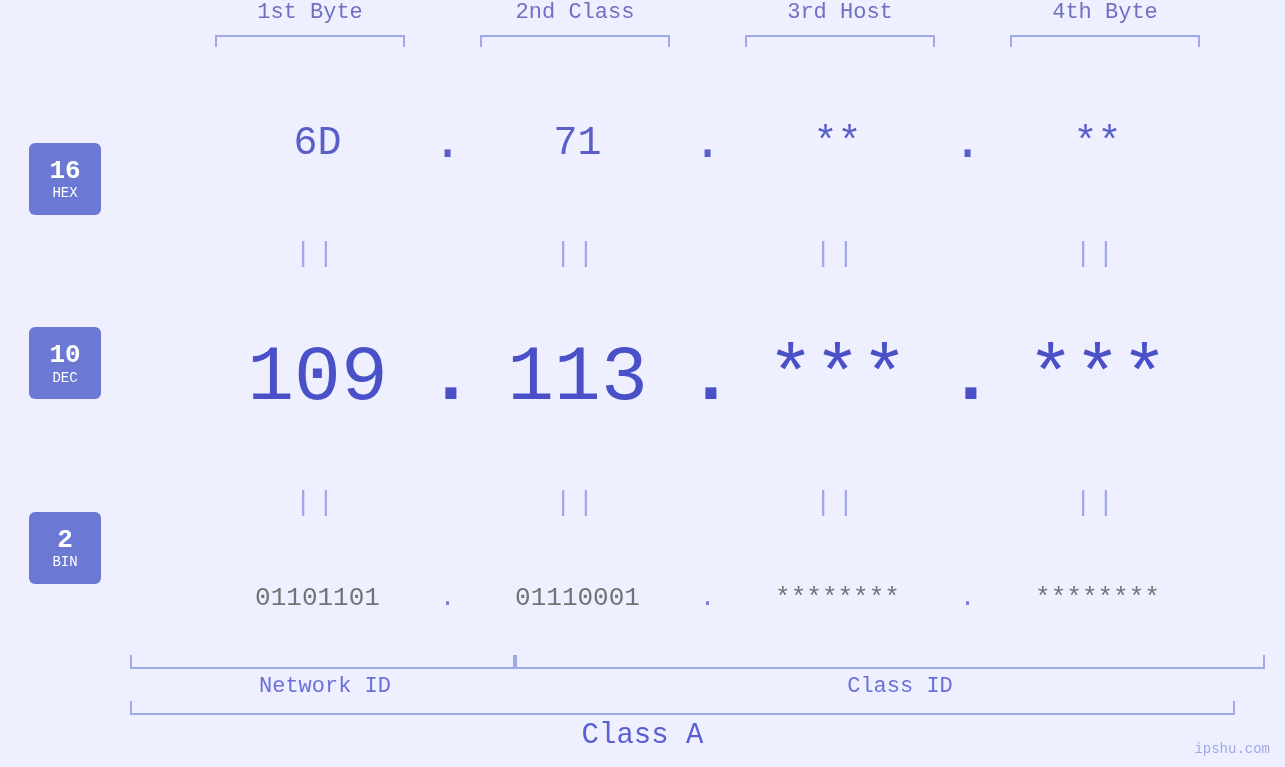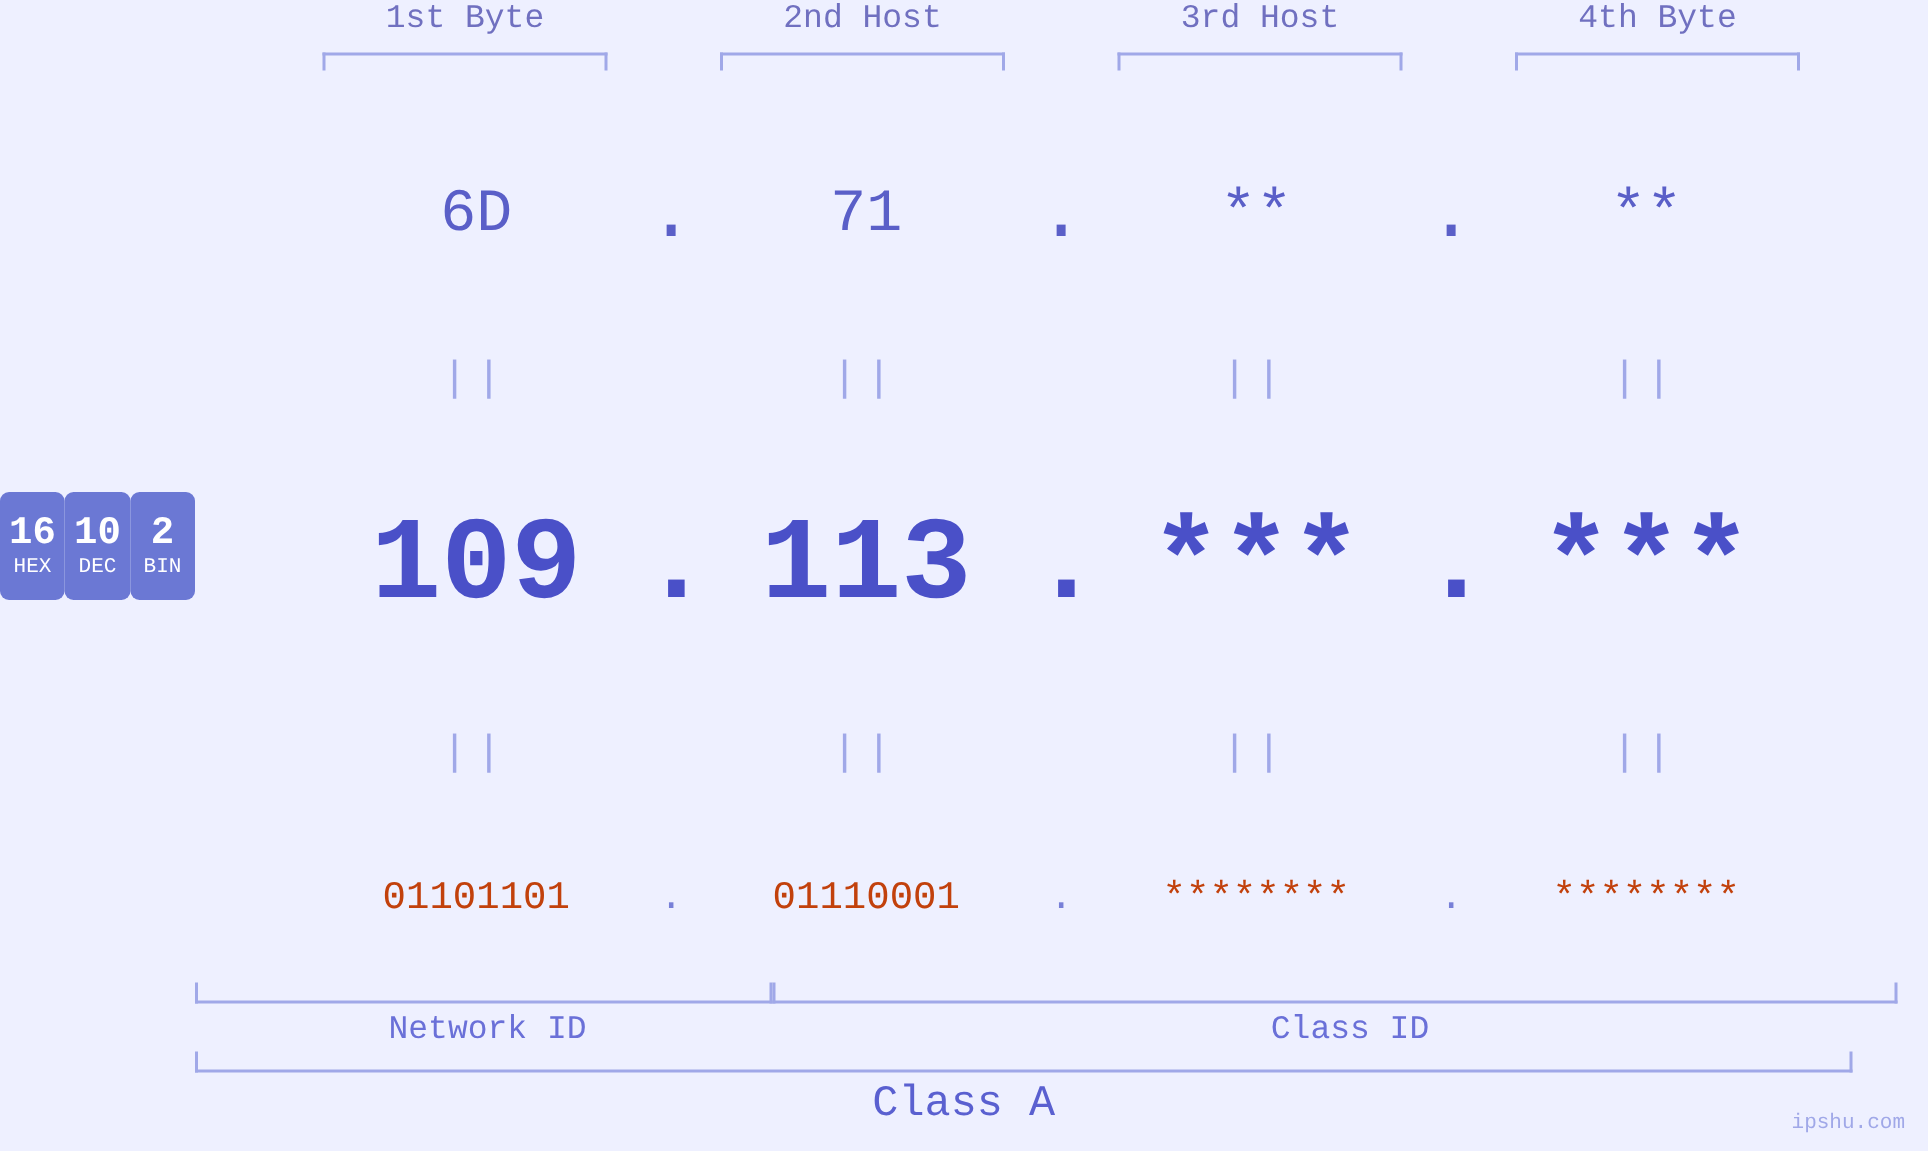--- a/index.html
+++ b/index.html
@@ -61,21 +61,21 @@
       display: flex;
       flex-direction: row;
       align-items: stretch;
       width: 1285px;
       flex: 1;
     }
 
     
     .badges-col {
       display: flex;
-      flex-direction: row;
+      flex-direction: column;
       justify-content: space-around;
       align-items: center;
       width: 130px;
       padding: 10px 0;
     }
 
     .badge {
       background-color: #6b78d4;
       color: #fff;
       border-radius: 6px;
@@ -134,34 +134,34 @@
       font-size: 40px;
       font-weight: normal;
     }
     .hex-row .dot {
       font-size: 52px;
     }
 
     
     .dec-row .cell {
       font-size: 78px;
-      font-weight: bold;
+      font-weight: normal;
       color: #4a50c8;
     }
     .dec-row .dot {
       font-size: 78px;
       font-weight: bold;
       color: #4a50c8;
     }
 
     
     .bin-row .cell {
       font-size: 26px;
       font-weight: normal;
-      color: #c2410c;
+      color: #737373;
     }
     .bin-row .dot {
       font-size: 26px;
       color: #7880d8;
     }
 
     
     .equals-row {
       display: flex;
       align-items: center;
@@ -271,21 +271,21 @@
       font-family: 'Courier New', Courier, monospace;
     }
   </style>
 </head>
 <body>
 
 <div class="main-container">
 
   <div class="col-headers">
     <div class="col-header">1st Byte</div>
-    <div class="col-header">2nd Host</div>
+    <div class="col-header">2nd Class</div>
     <div class="col-header">3rd Host</div>
     <div class="col-header">4th Byte</div>
   </div>
 
   <div class="brackets-row">
     <div class="bracket"></div>
     <div class="bracket"></div>
     <div class="bracket"></div>
     <div class="bracket"></div>
   </div>

